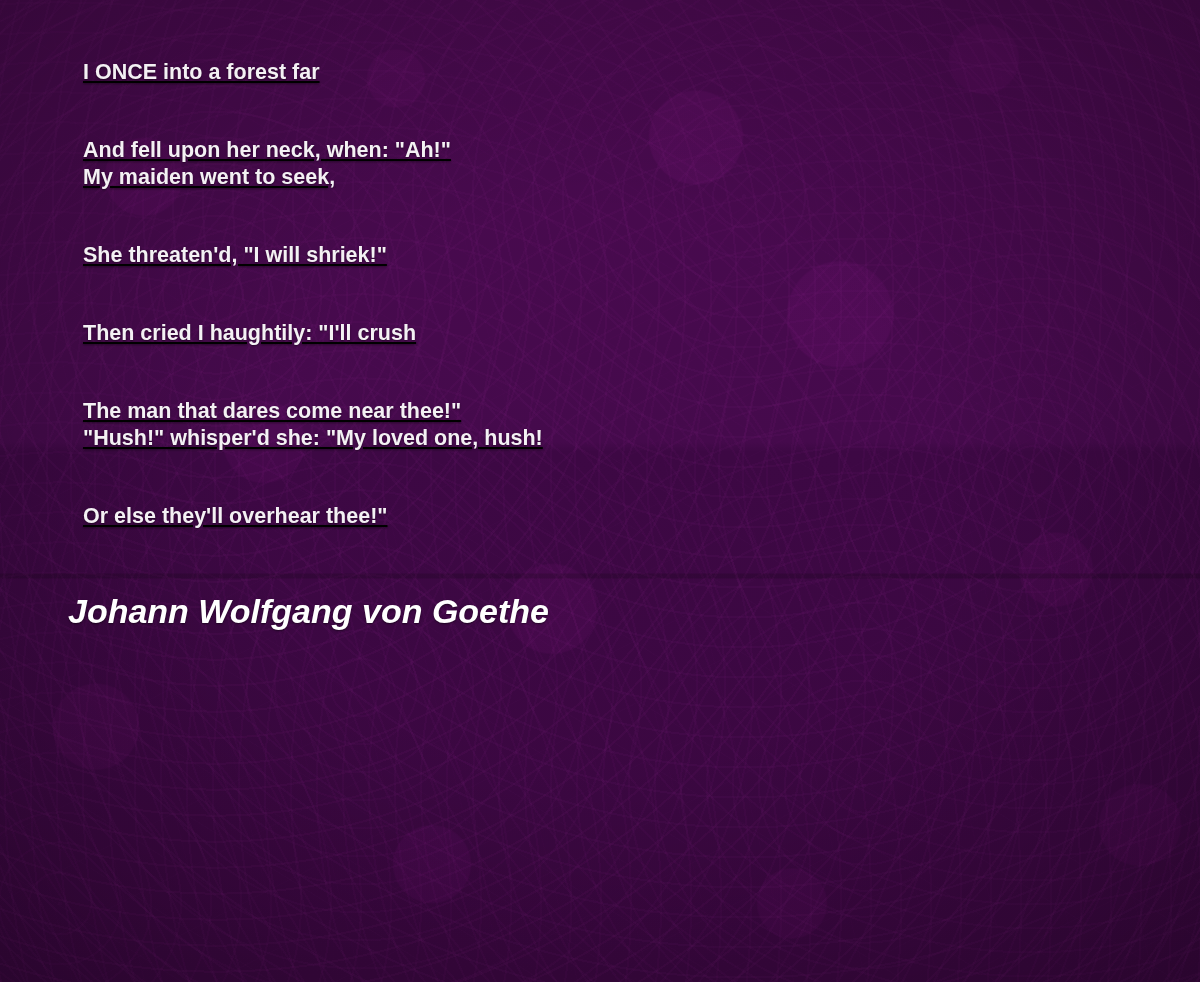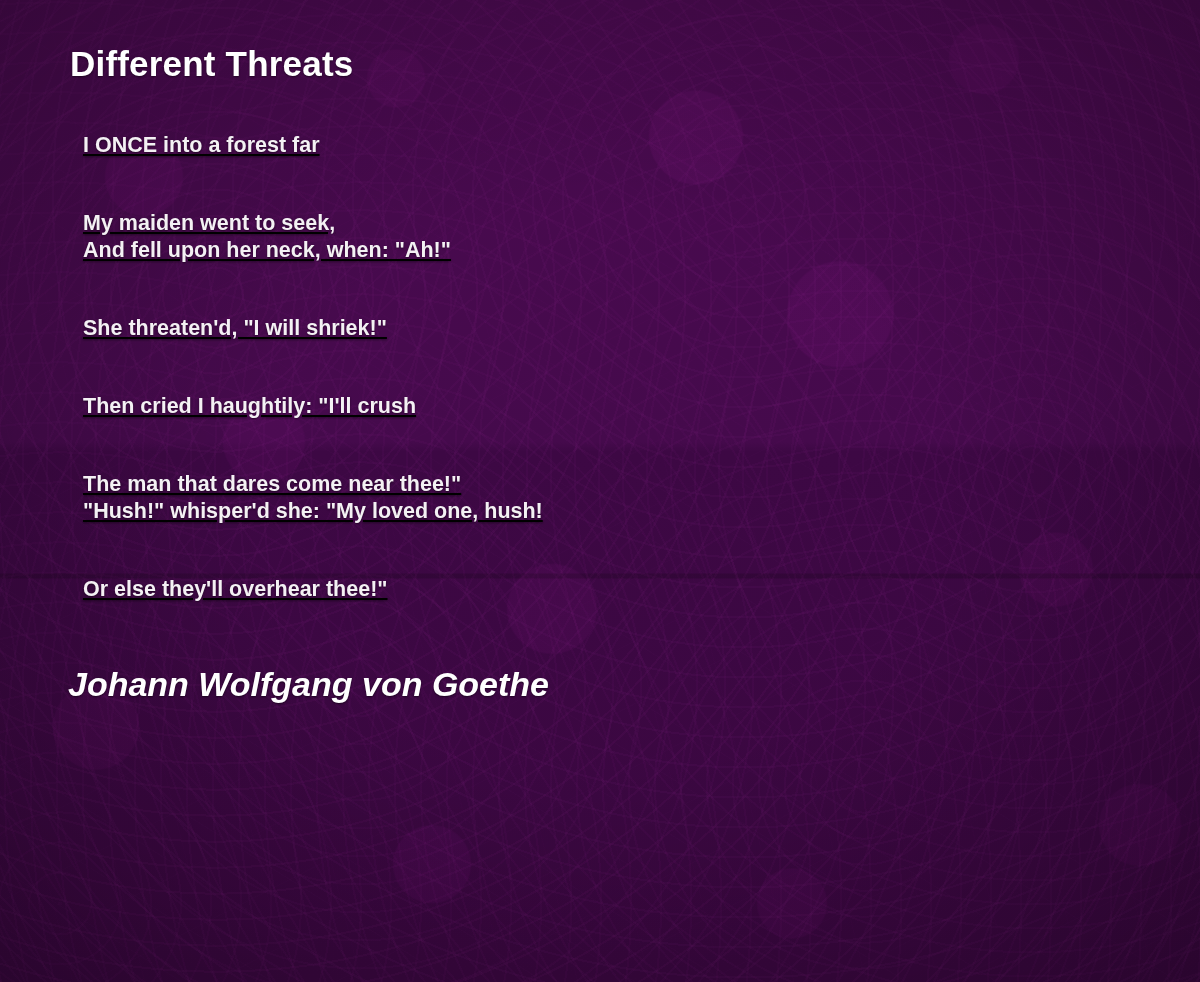--- a/index.html
+++ b/index.html
@@ -116,27 +116,26 @@
 
 <div id="poem-card">
   <div class="bg-layer bg-base"></div>
   <div class="bg-layer bg-damask-a"></div>
   <div class="bg-layer bg-damask-b"></div>
   <div class="bg-layer bg-swirl"></div>
   <div class="bg-layer bg-seam"></div>
   <div class="bg-layer bg-vignette"></div>
 
   <div class="content">
-    <h1 class="poem-title">Different Threats</h1>
 
     <div class="poem-body">
       <p class="poem-line">I ONCE into a forest far</p>
       <p class="poem-line blank"></p>
+      <p class="poem-line">And fell upon her neck, when: "Ah!"</p>
       <p class="poem-line">My maiden went to seek,</p>
-      <p class="poem-line">And fell upon her neck, when: "Ah!"</p>
       <p class="poem-line blank"></p>
       <p class="poem-line">She threaten'd, "I will shriek!"</p>
       <p class="poem-line blank"></p>
       <p class="poem-line">Then cried I haughtily: "I'll crush</p>
       <p class="poem-line blank"></p>
       <p class="poem-line">The man that dares come near thee!"</p>
       <p class="poem-line">"Hush!" whisper'd she: "My loved one, hush!</p>
       <p class="poem-line blank"></p>
       <p class="poem-line">Or else they'll overhear thee!"</p>
     </div>

